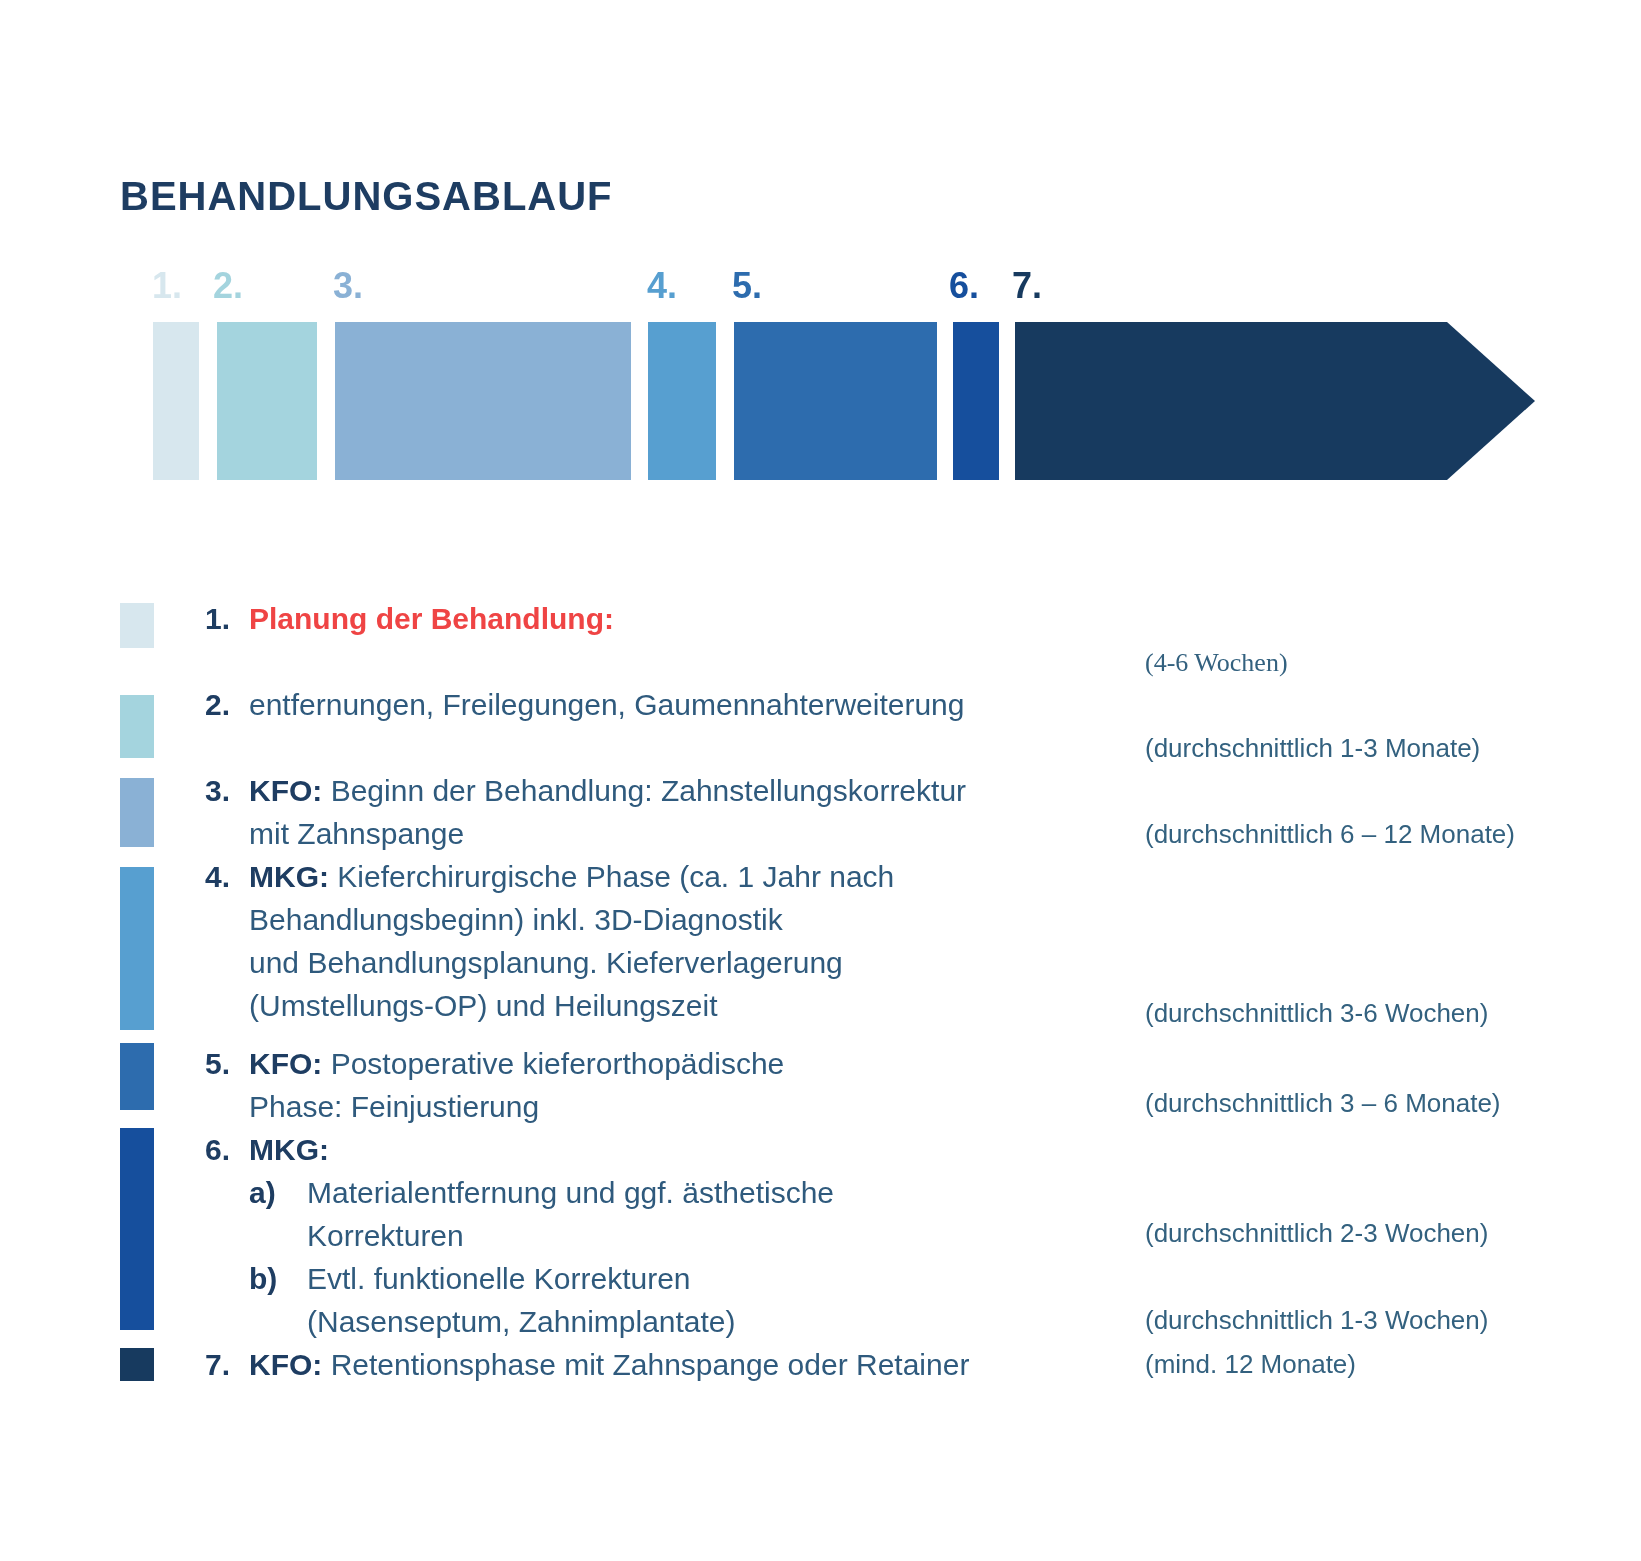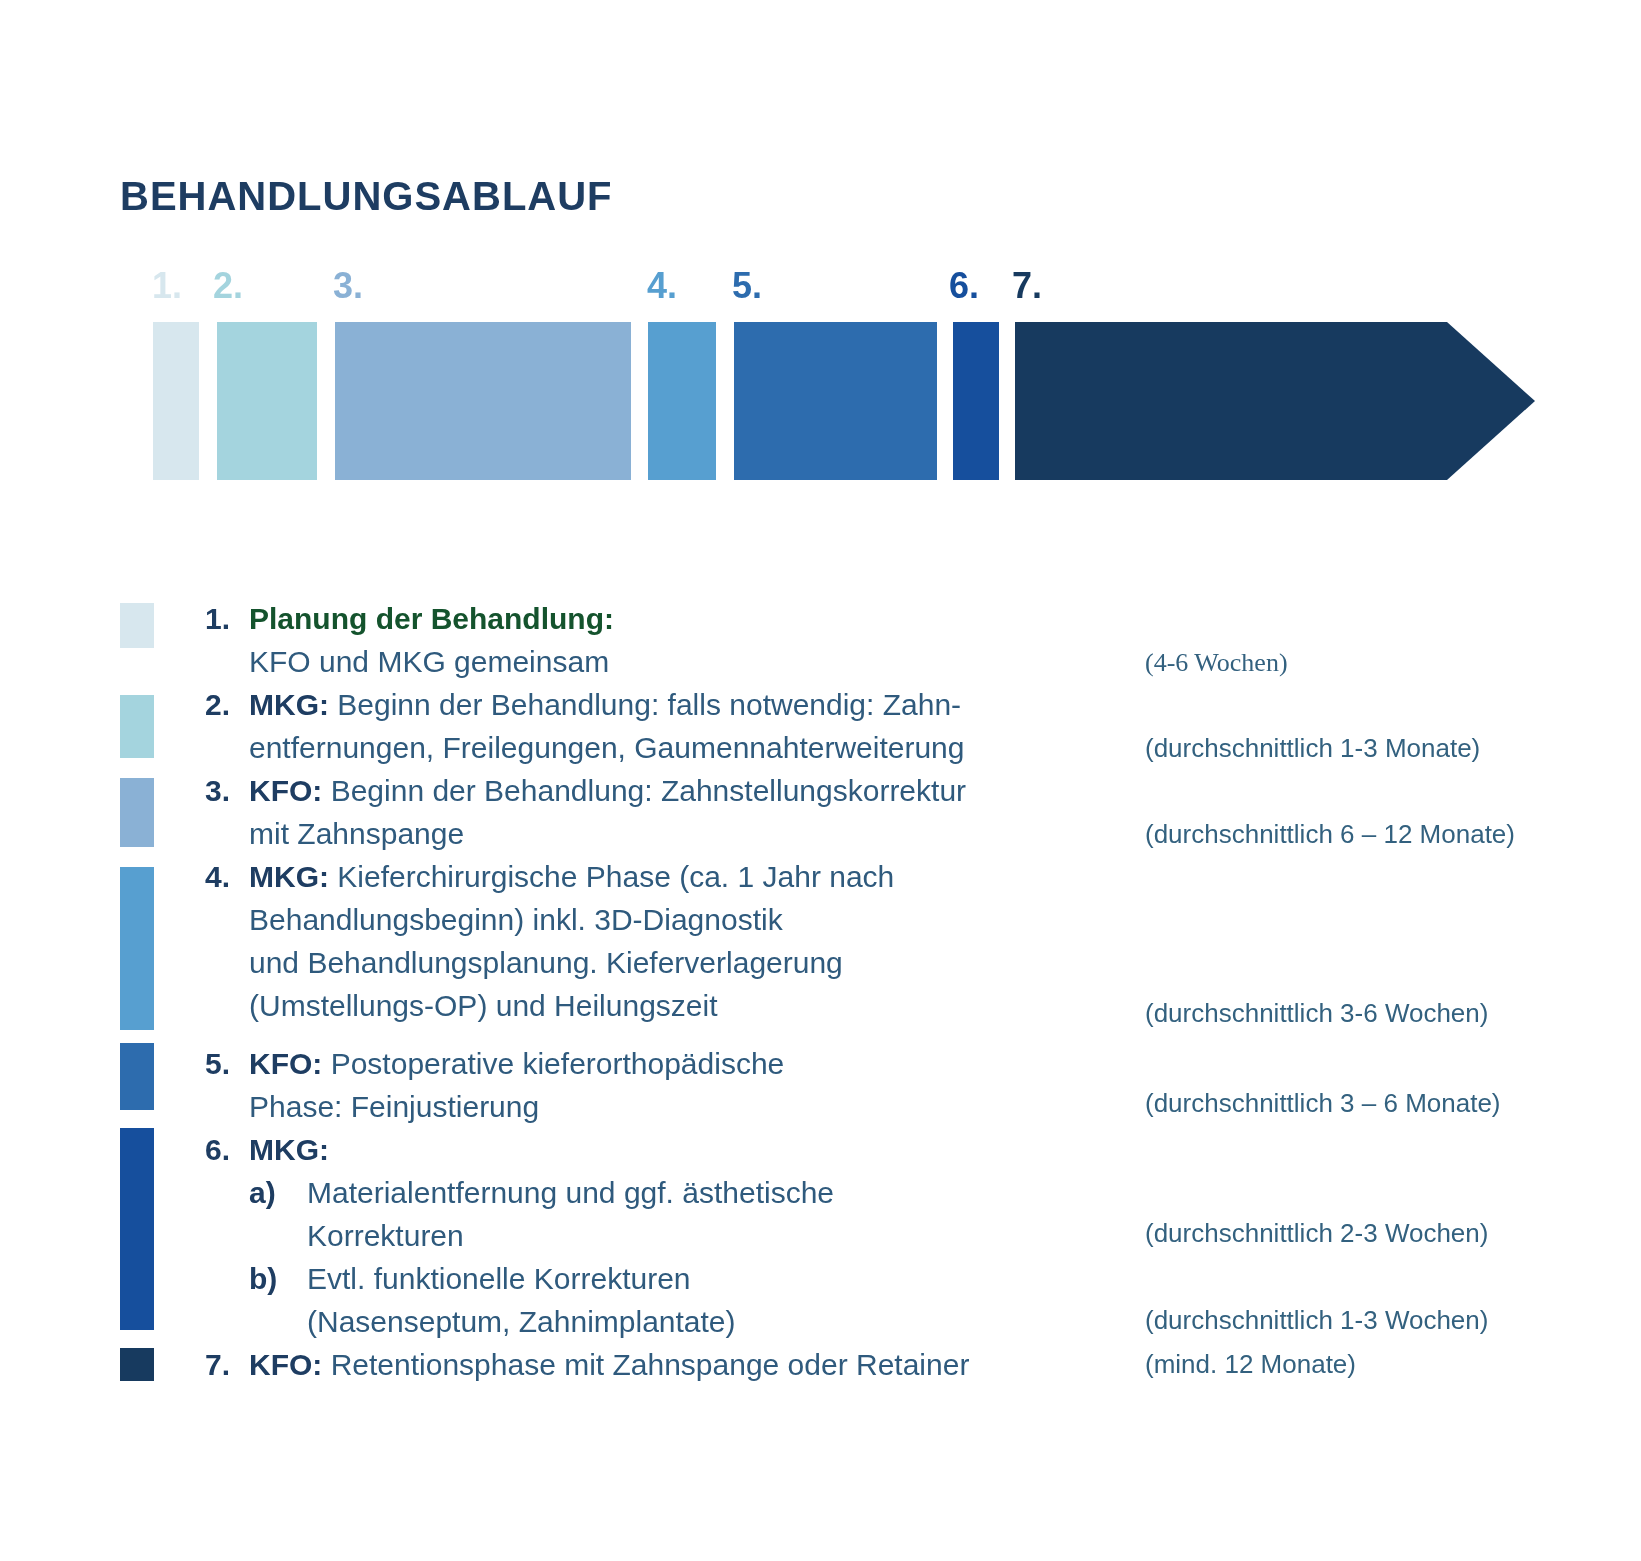--- a/index.html
+++ b/index.html
@@ -69,29 +69,27 @@
   <div class="abs swatch" style="top: 695px; height: 63px; background-color: rgb(164, 212, 222);"></div>
   <div class="abs swatch" style="top: 778px; height: 69px; background-color: rgb(138, 177, 213);"></div>
   <div class="abs swatch" style="top: 867px; height: 163px; background-color: rgb(87, 159, 208);"></div>
   <div class="abs swatch" style="top: 1043px; height: 67px; background-color: rgb(45, 108, 174);"></div>
   <div class="abs swatch" style="top: 1128px; height: 202px; background-color: rgb(22, 79, 157);"></div>
   <div class="abs swatch" style="top: 1348px; height: 33px; background-color: rgb(23, 58, 95);"></div>
 
   <div class="abs item" style="top: 597px; color: rgb(47, 90, 125);">
     <span class="num" style="color: rgb(30, 61, 98);">1.</span>
     <div class="txt">
-      <div><span class="b" style="color: #14532d;">Planung der Behandlung:</span><span></span></div>
-      <div>KFO und MKG gemeinsam</div>
+      <div><span class="b" style="color: #ef4444;">Planung der Behandlung:</span><span></span></div>
     </div>
   </div>
 
   <div class="abs item" style="top: 683px; color: rgb(47, 90, 125);">
     <span class="num" style="color: rgb(30, 61, 98);">2.</span>
     <div class="txt">
-      <div><span class="b" style="color: rgb(30, 61, 98);">MKG:</span><span> Beginn der Behandlung: falls notwendig: Zahn-</span></div>
       <div>entfernungen, Freilegungen, Gaumennahterweiterung</div>
     </div>
   </div>
 
   <div class="abs item" style="top: 769px; color: rgb(47, 90, 125);">
     <span class="num" style="color: rgb(30, 61, 98);">3.</span>
     <div class="txt">
       <div><span class="b" style="color: rgb(30, 61, 98);">KFO:</span><span> Beginn der Behandlung: Zahnstellungskorrektur</span></div>
       <div>mit Zahnspange</div>
     </div>

